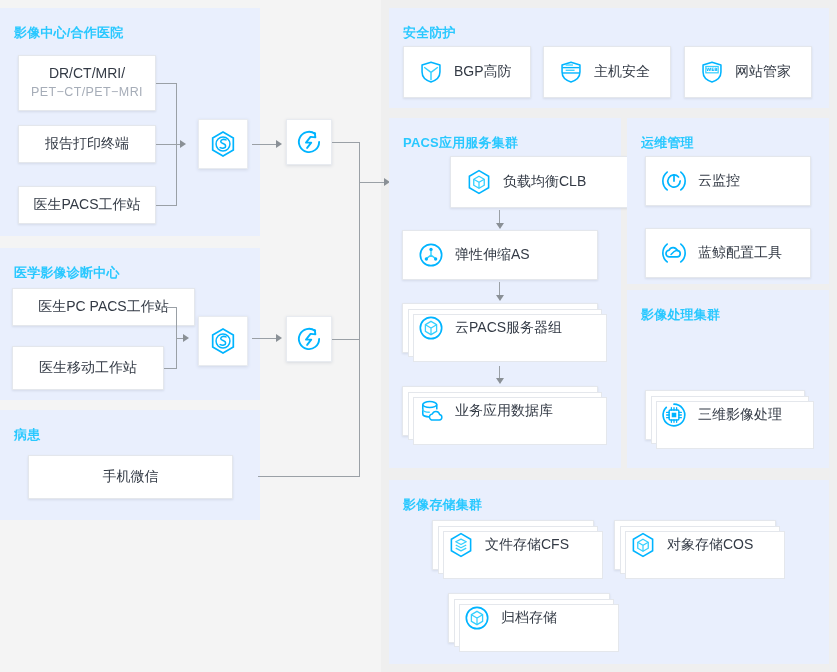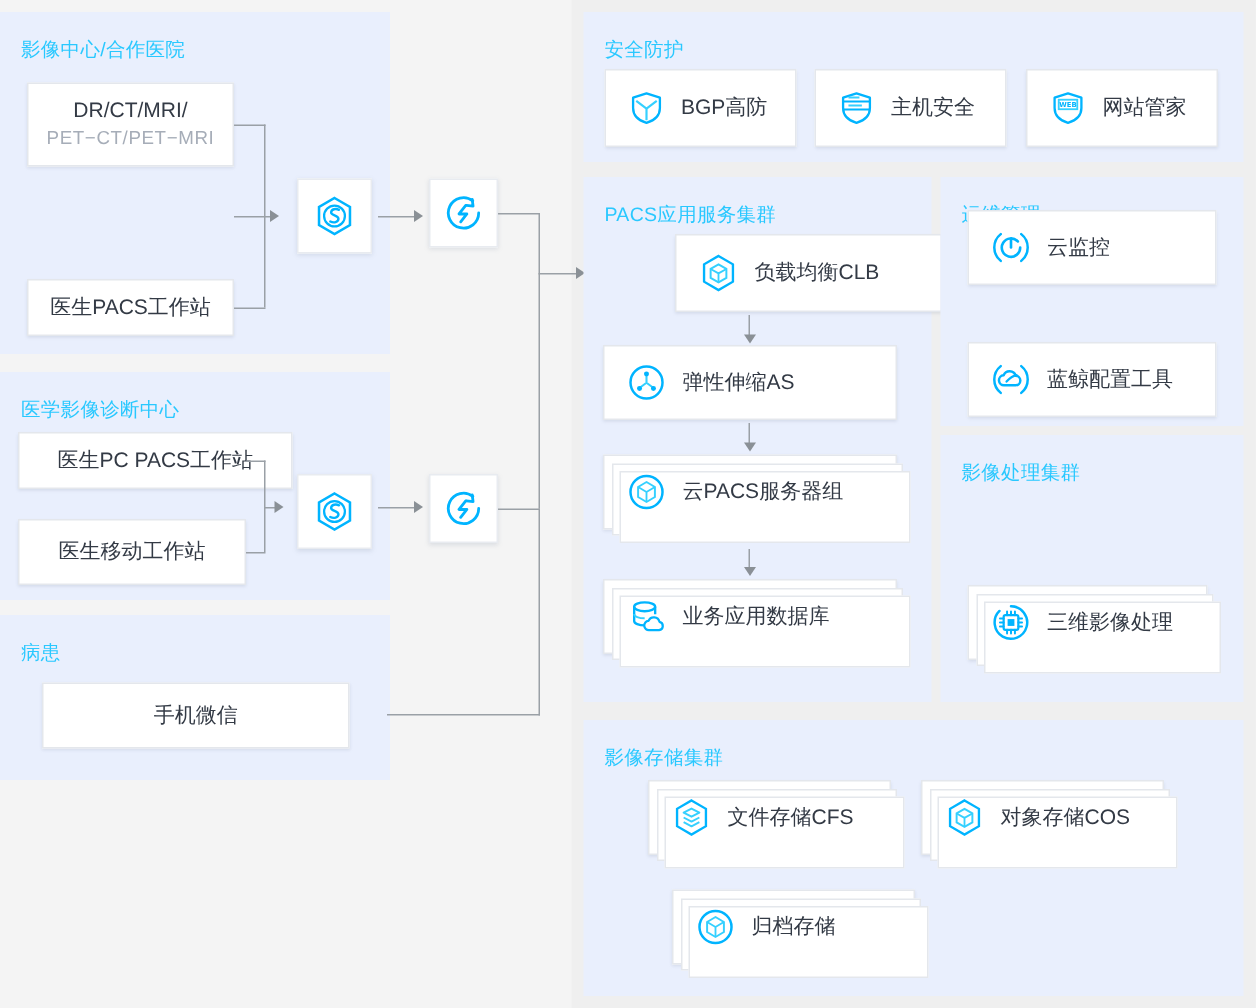--- a/index.html
+++ b/index.html
@@ -4,21 +4,21 @@
 <style>
   html,body{margin:0;padding:0;}
   body{
     width:837px;height:672px;
     background:#f4f4f4;
     font-family:"Liberation Sans","DejaVu Sans",sans-serif;
     position:relative;overflow:hidden;
     -webkit-font-smoothing:antialiased;
   }
   .stage{position:absolute;left:0;top:0;width:837px;height:672px;}
-  .abs{position:absolute;box-sizing:border-box;}
+  .abs{position:absolute;box-sizing:border-box;font-weight:bold;}
 
   
   .panel{background:#e9effd;}
   .outer{background:#efefef;}
   .ptitle{
     position:absolute;color:#29c8ff;font-size:13px;line-height:13px;
     white-space:nowrap;letter-spacing:.2px;
   }
 
   
@@ -78,20 +78,23 @@
 
   <div class="abs panel" style="left:0;top:8px;width:260px;height:228px;">
     <div class="ptitle" style="left:14px;top:18px;">影像中心/合作医院</div>
   </div>
 
   <div class="card two-line center" style="left:18px;top:55px;width:138px;height:56px;">
     <div class="ctext">DR/CT/MRI/</div>
     <div class="ctext sub">PET−CT/PET−MRI</div>
   </div>
 
+  <div class="card center" style="left:18px;top:125px;width:138px;height:38px;">
+    <div class="ctext">报告打印终端</div>
+  </div>
 
   <div class="card center" style="left:18px;top:186px;width:138px;height:38px;">
     <div class="ctext">医生PACS工作站</div>
   </div>
 
   <div class="ln lnv" style="left:176px;top:83px;height:122px;"></div>
   <div class="ln lnh" style="left:156px;top:83px;width:21px;"></div>
   <div class="ln lnh" style="left:156px;top:205px;width:21px;"></div>
   <div class="ln lnh" style="left:156px;top:144px;width:24px;"></div>
   <div class="arrow" style="left:180px;top:140px;"></div>
@@ -254,21 +257,21 @@
       <path d="M6.6 14c0 1.9 3.6 3.4 8 3.4" fill="none" stroke="#35d0ff" stroke-width="1.5"></path>
       <path d="M19.4 26.4h6.2a3.2 3.2 0 0 0 .3-6.3 4.4 4.4 0 0 0-8.4-.7 2.9 2.9 0 0 0 .6 7h1.3z" fill="none" stroke="#00b4ff" stroke-width="1.7" stroke-linejoin="round"></path>
     </svg>
     <div class="ctext">业务应用数据库</div>
   </div>
 
   <div class="abs panel" style="left:627px;top:118px;width:202px;height:166px;">
     <div class="ptitle" style="left:14px;top:18px;">运维管理</div>
   </div>
 
-  <div class="card icon-card" style="left:645px;top:140px;width:166px;height:50px;">
+  <div class="card icon-card" style="left:645px;top:156px;width:166px;height:50px;">
     <svg width="28" height="28" viewBox="0 0 32 32">
       <path d="M8.2 5.8a13 13 0 0 0 0 20.4" fill="none" stroke="#00b4ff" stroke-width="1.9" stroke-linecap="round"></path>
       <path d="M23.8 5.8a13 13 0 0 1 0 20.4" fill="none" stroke="#00b4ff" stroke-width="1.9" stroke-linecap="round"></path>
       <path d="M21.2 11.4A7 7 0 1 0 23 16" fill="none" stroke="#00b4ff" stroke-width="2" stroke-linecap="round"></path>
       <path d="M16 9.4V16" fill="none" stroke="#00b4ff" stroke-width="2" stroke-linecap="round"></path>
     </svg>
     <div class="ctext">云监控</div>
   </div>
 
   <div class="card icon-card" style="left:645px;top:228px;width:166px;height:50px;">

